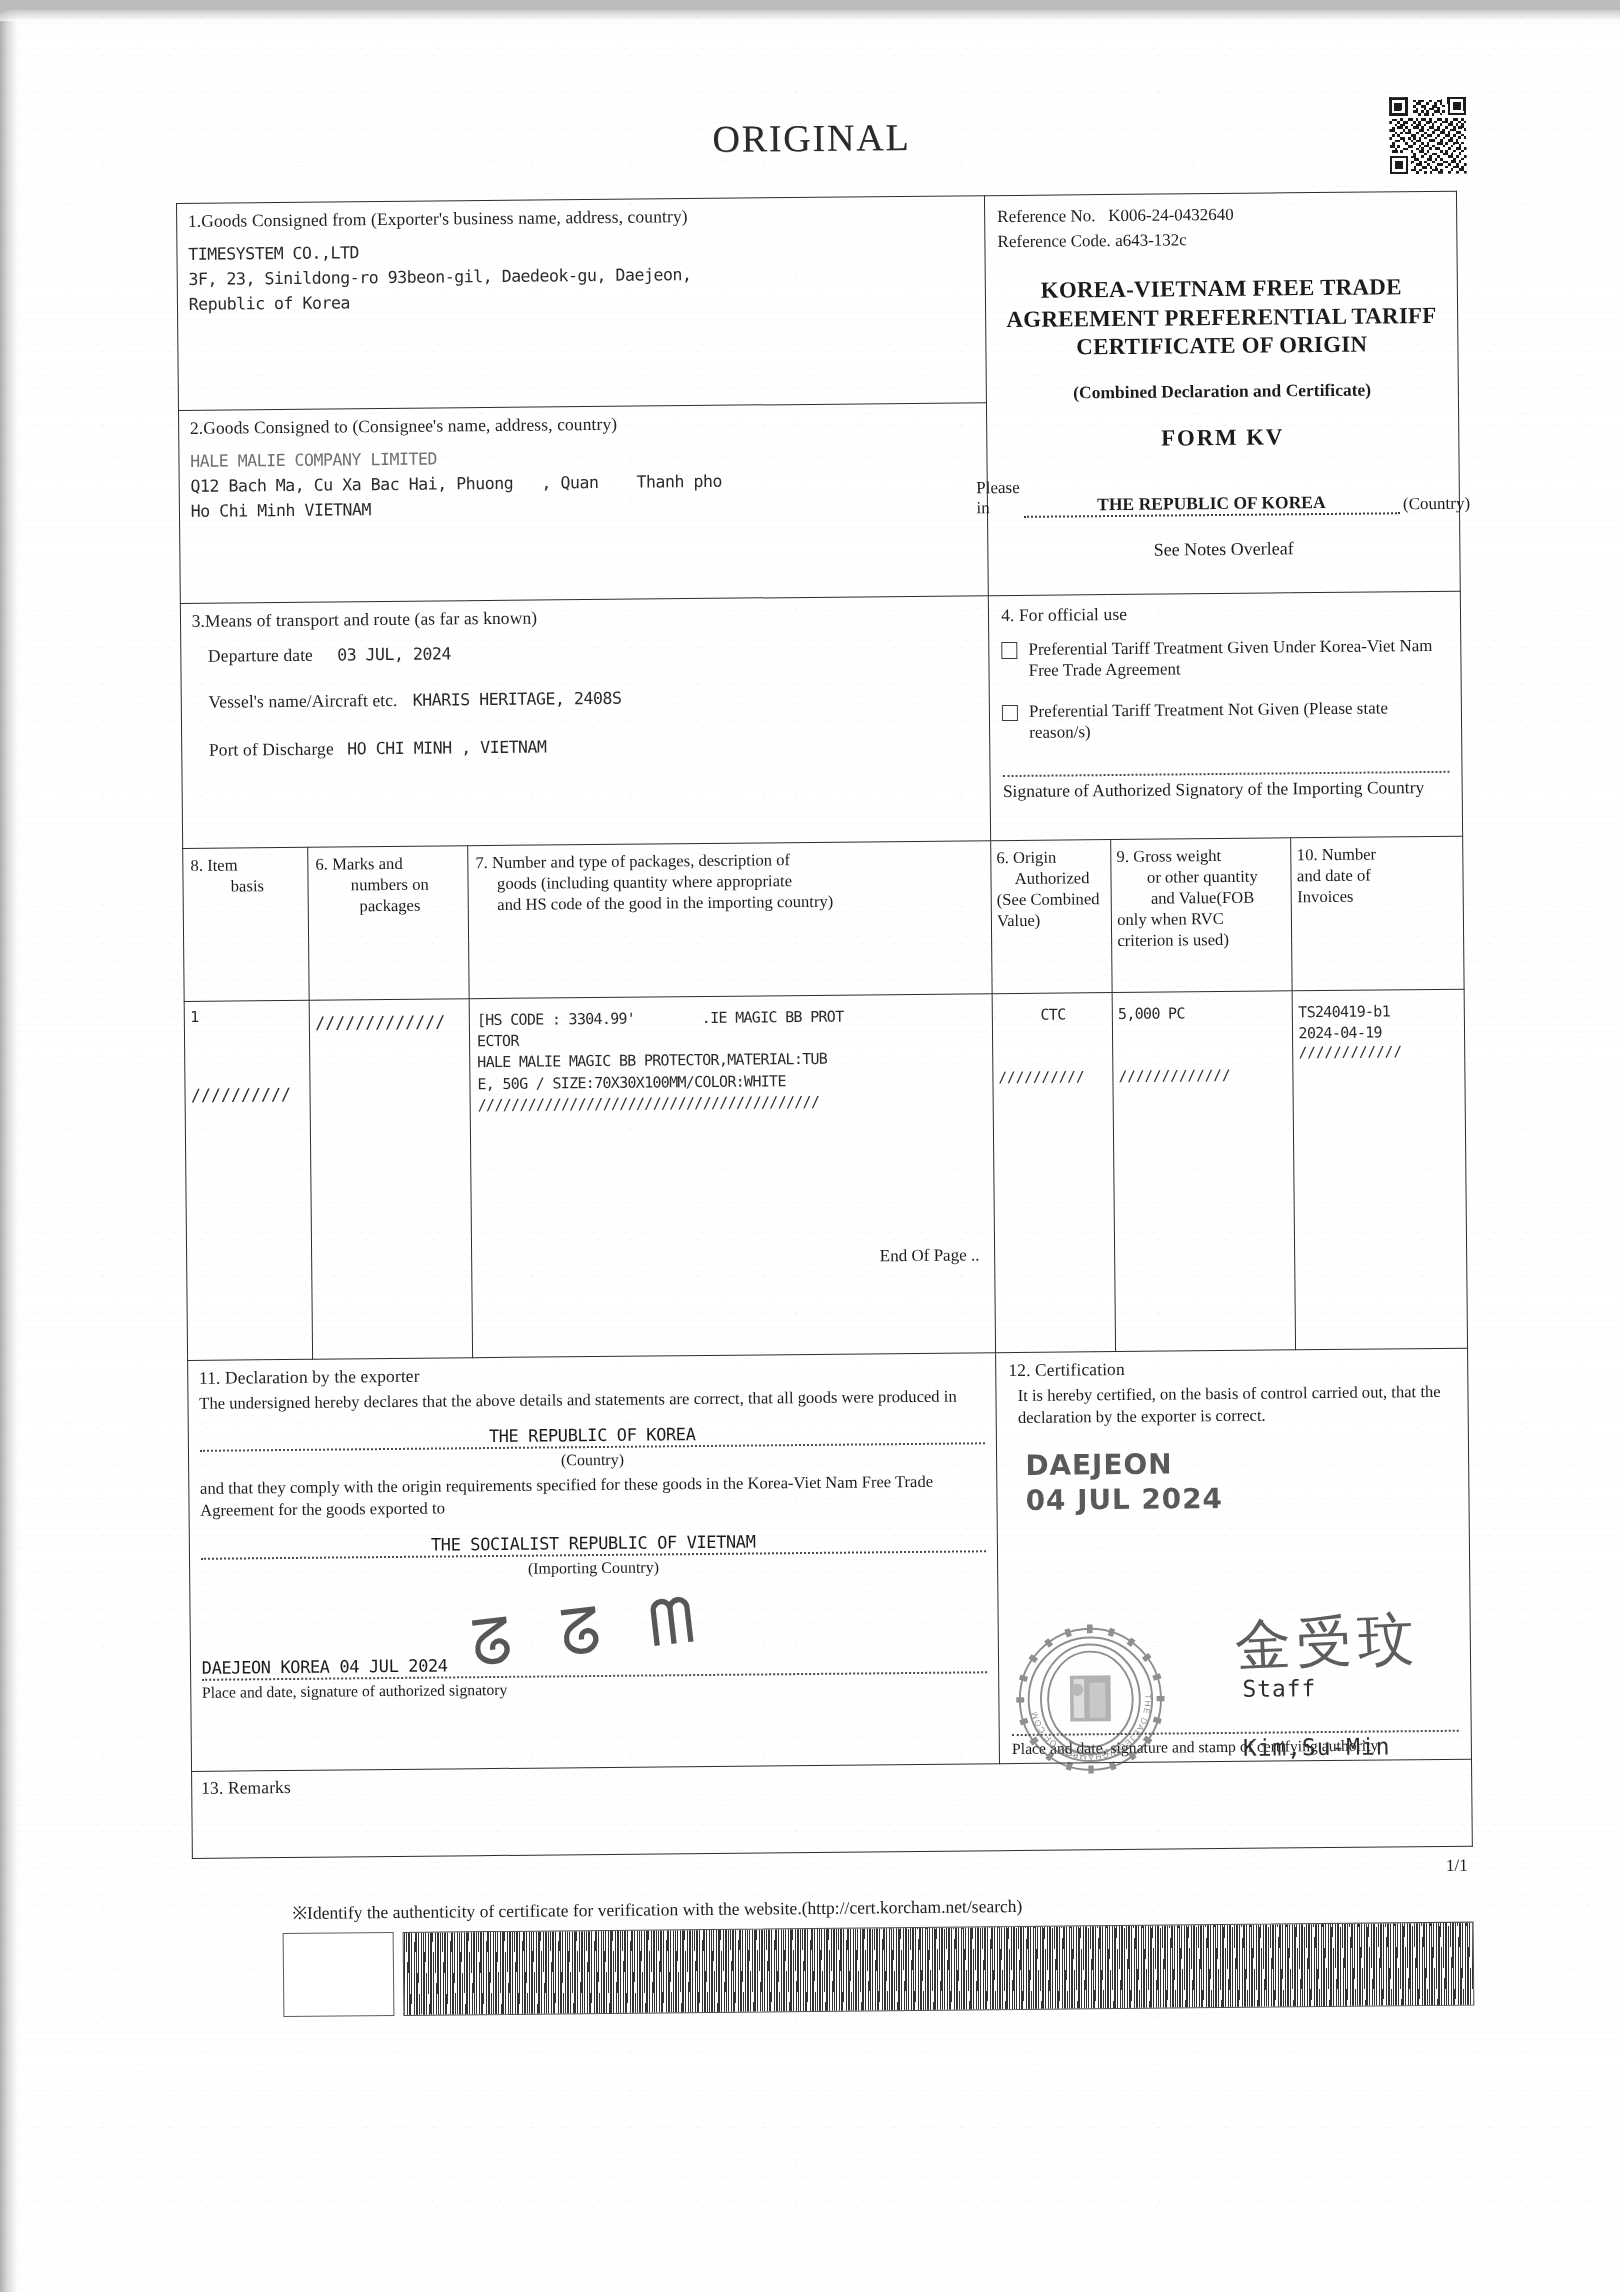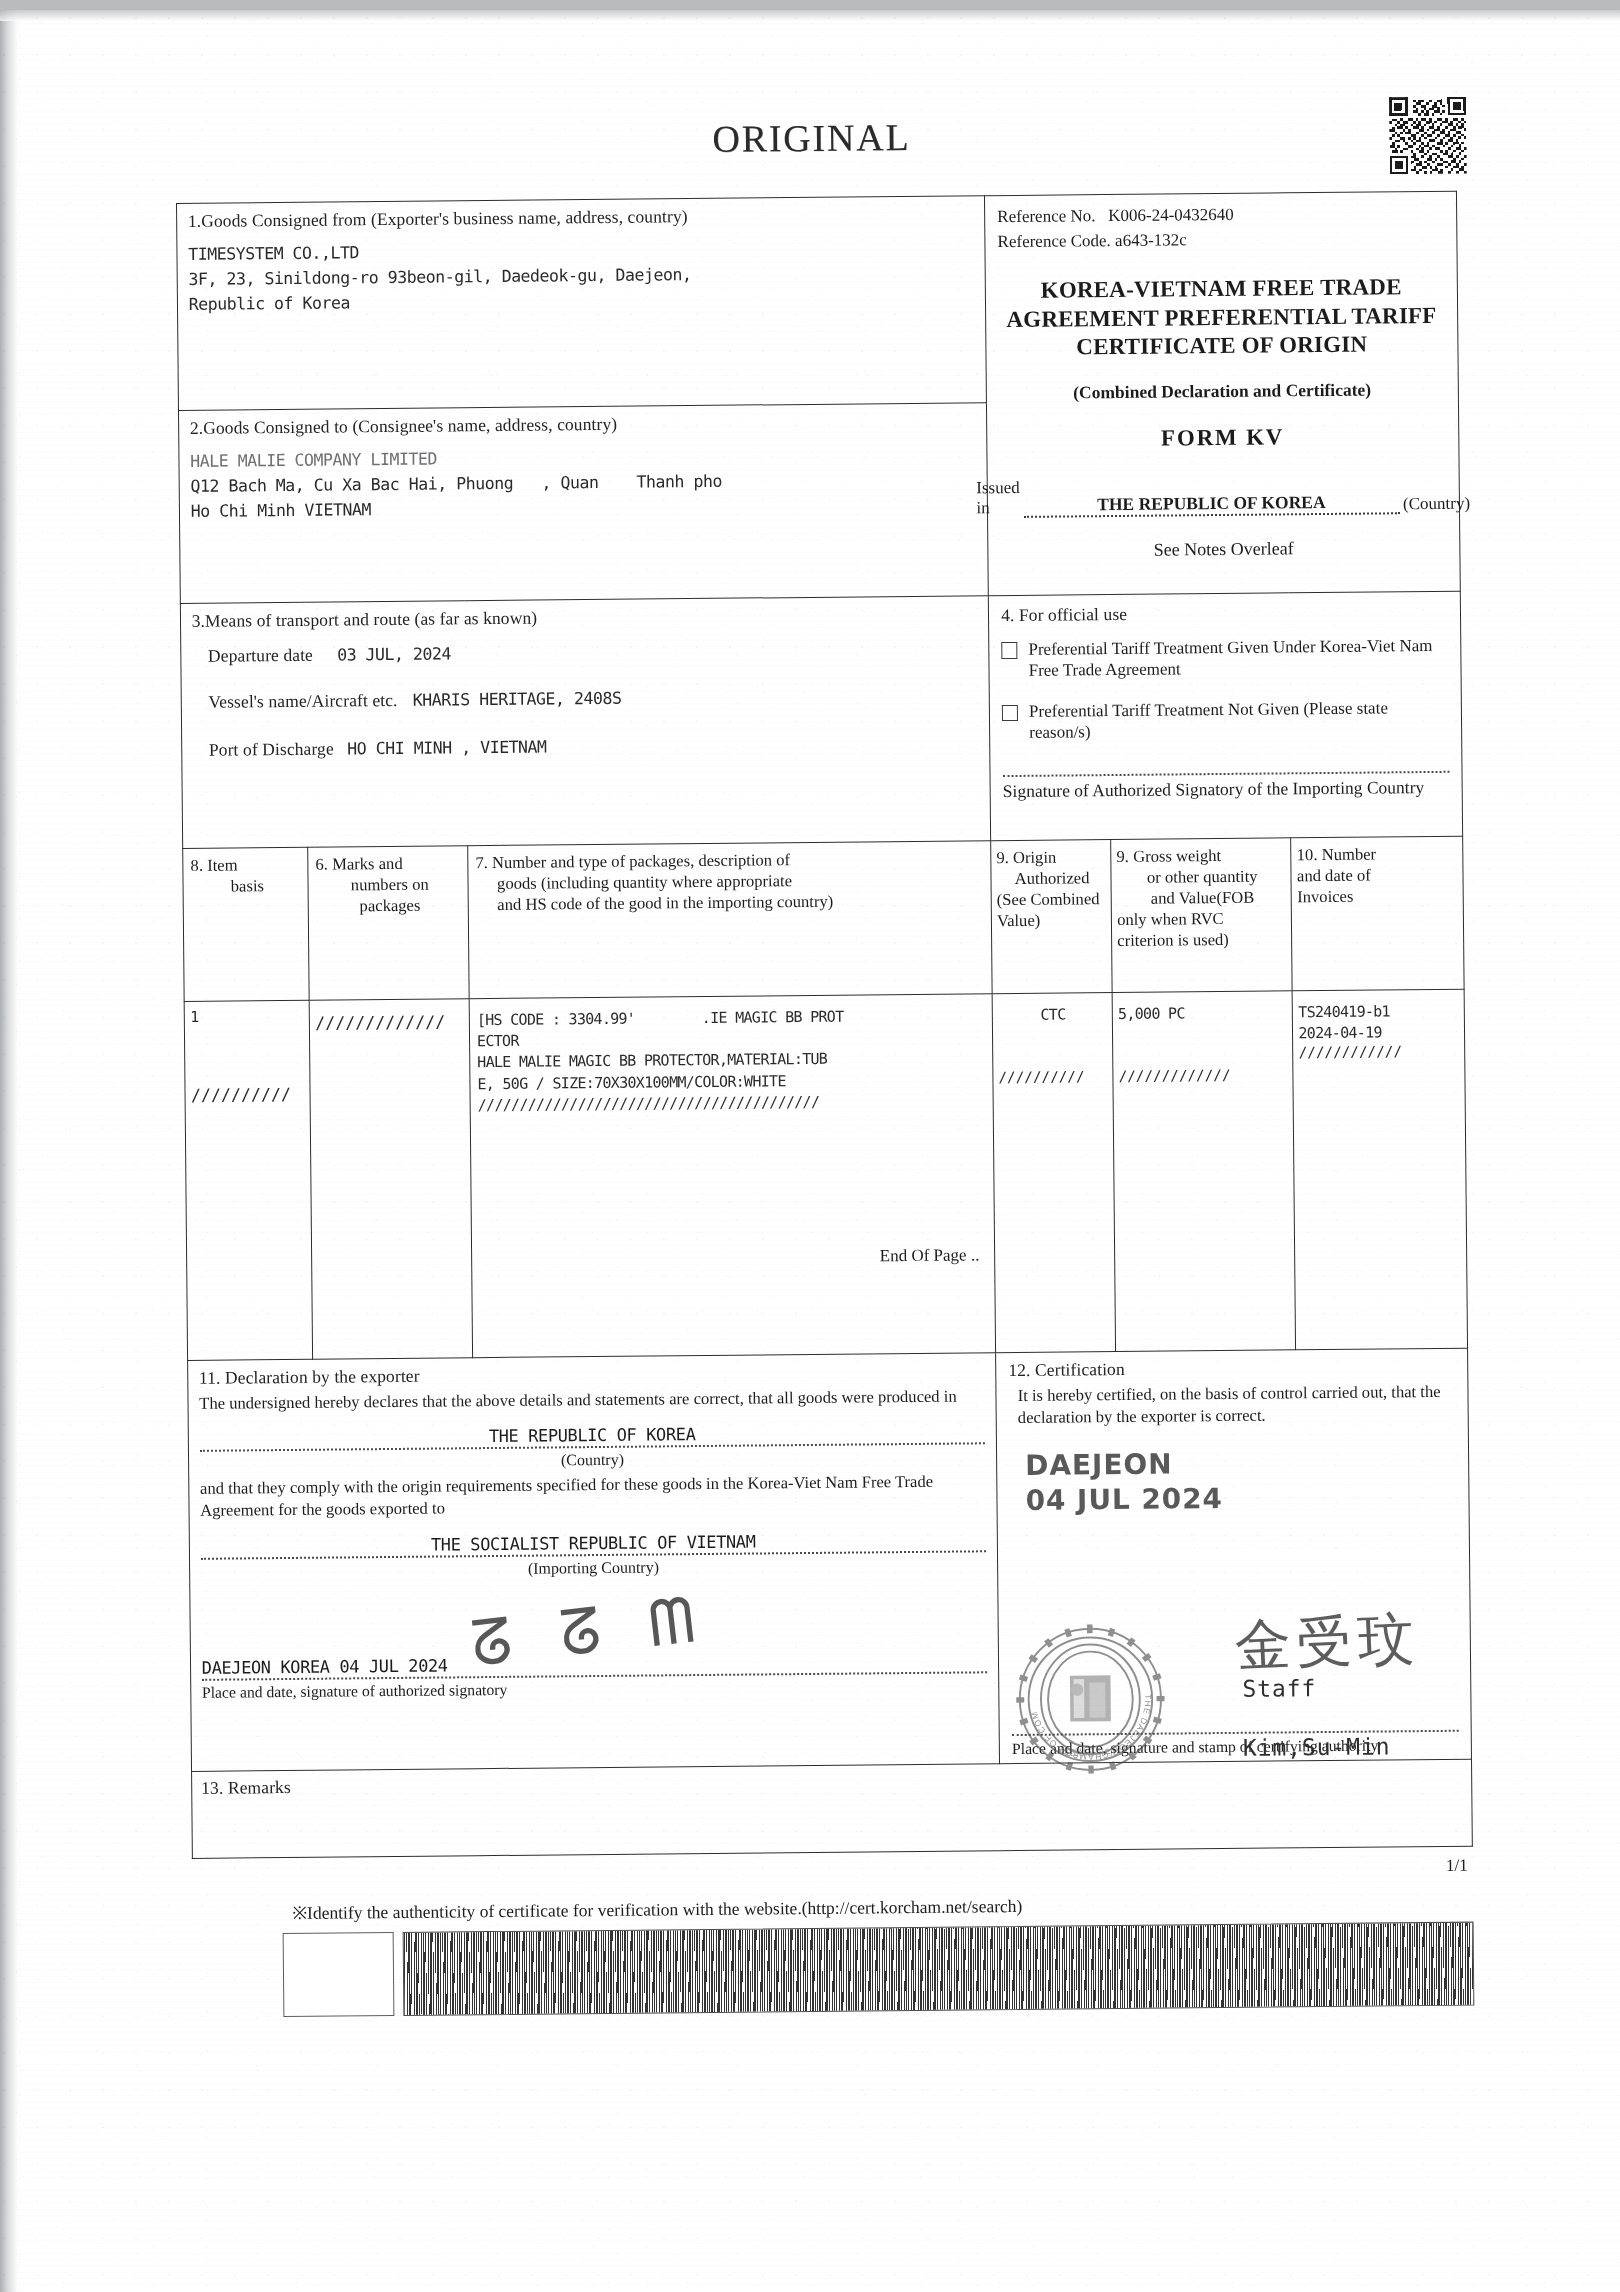--- a/index.html
+++ b/index.html
@@ -577,21 +577,21 @@
             <div class="big-title">
               <div>KOREA-VIETNAM FREE TRADE</div>
               <div>AGREEMENT PREFERENTIAL TARIFF</div>
               <div>CERTIFICATE OF ORIGIN</div>
             </div>
 
             <div class="sub-title">(Combined Declaration and Certificate)</div>
             <div class="form-kv">FORM  KV</div>
 
             <div class="issued-row">
-              <span>Issued in</span>
+              <span>Please in</span>
               <span class="issued-fill">THE REPUBLIC OF KOREA</span>
               <span>(Country)</span>
             </div>
 
             <div class="notes-overleaf">See Notes Overleaf</div>
           </div>
         </td>
       </tr>
 
       <tr>
@@ -659,21 +659,21 @@
         </td>
         <td>
           <div class="cell col-head left" style="padding:7.2px 5.4px 3.6px 7.2px">
             <div>7. Number and type of packages, description of</div>
             <div style="padding-left:21.5px">goods (including quantity where appropriate</div>
             <div style="padding-left:21.5px">and HS code of the good in the importing country)</div>
           </div>
         </td>
         <td>
           <div class="cell col-head left" style="padding:7.2px 2.7px 3.6px 5.4px">
-            <div>9. Origin</div>
+            <div>6. Origin</div>
             <div style="text-align:center">Authorized</div>
             <div>(See  Combined</div>
             <div>Value)</div>
           </div>
         </td>
         <td>
           <div class="cell col-head left" style="padding:7.2px 2.7px 3.6px 5.4px">
             <div>9. Gross weight</div>
             <div style="text-align:center">or other quantity</div>
             <div style="text-align:center">and Value(FOB</div>

